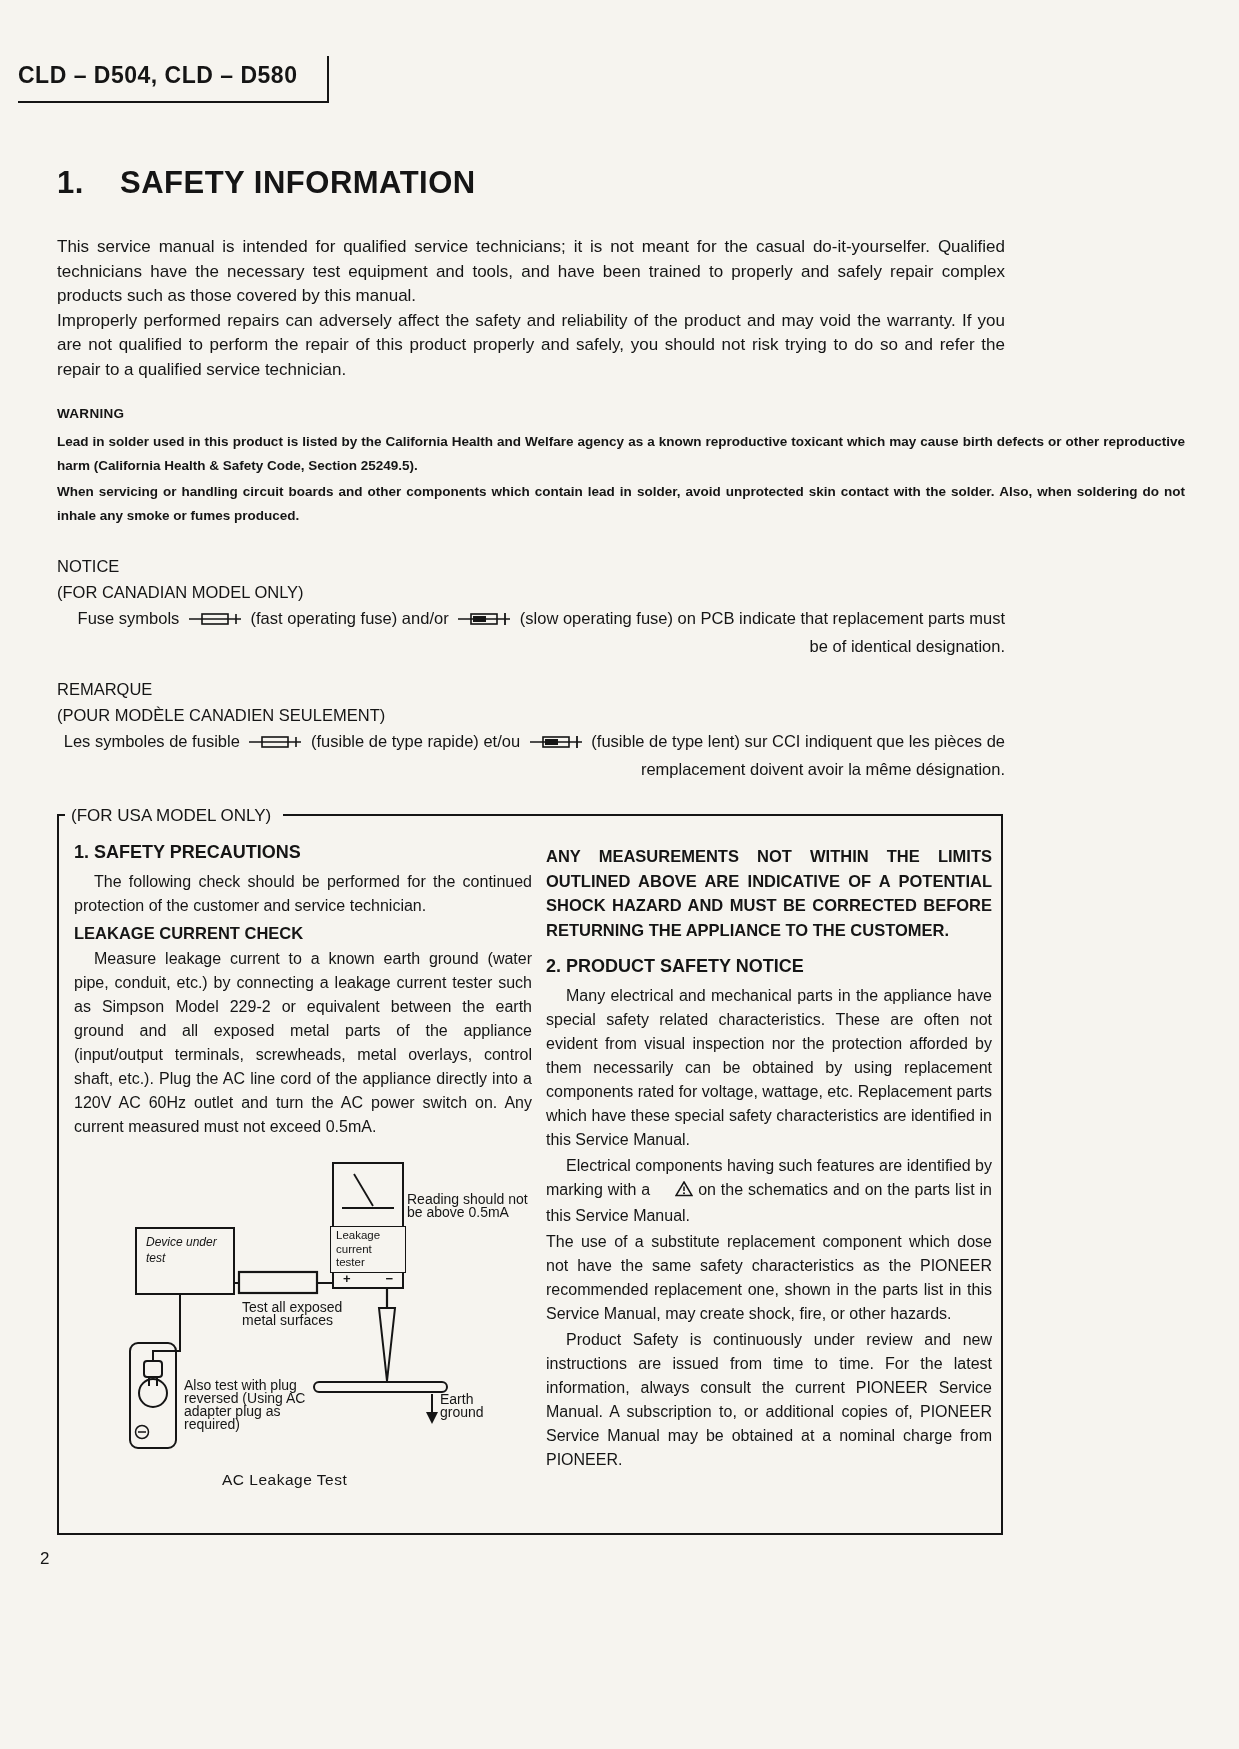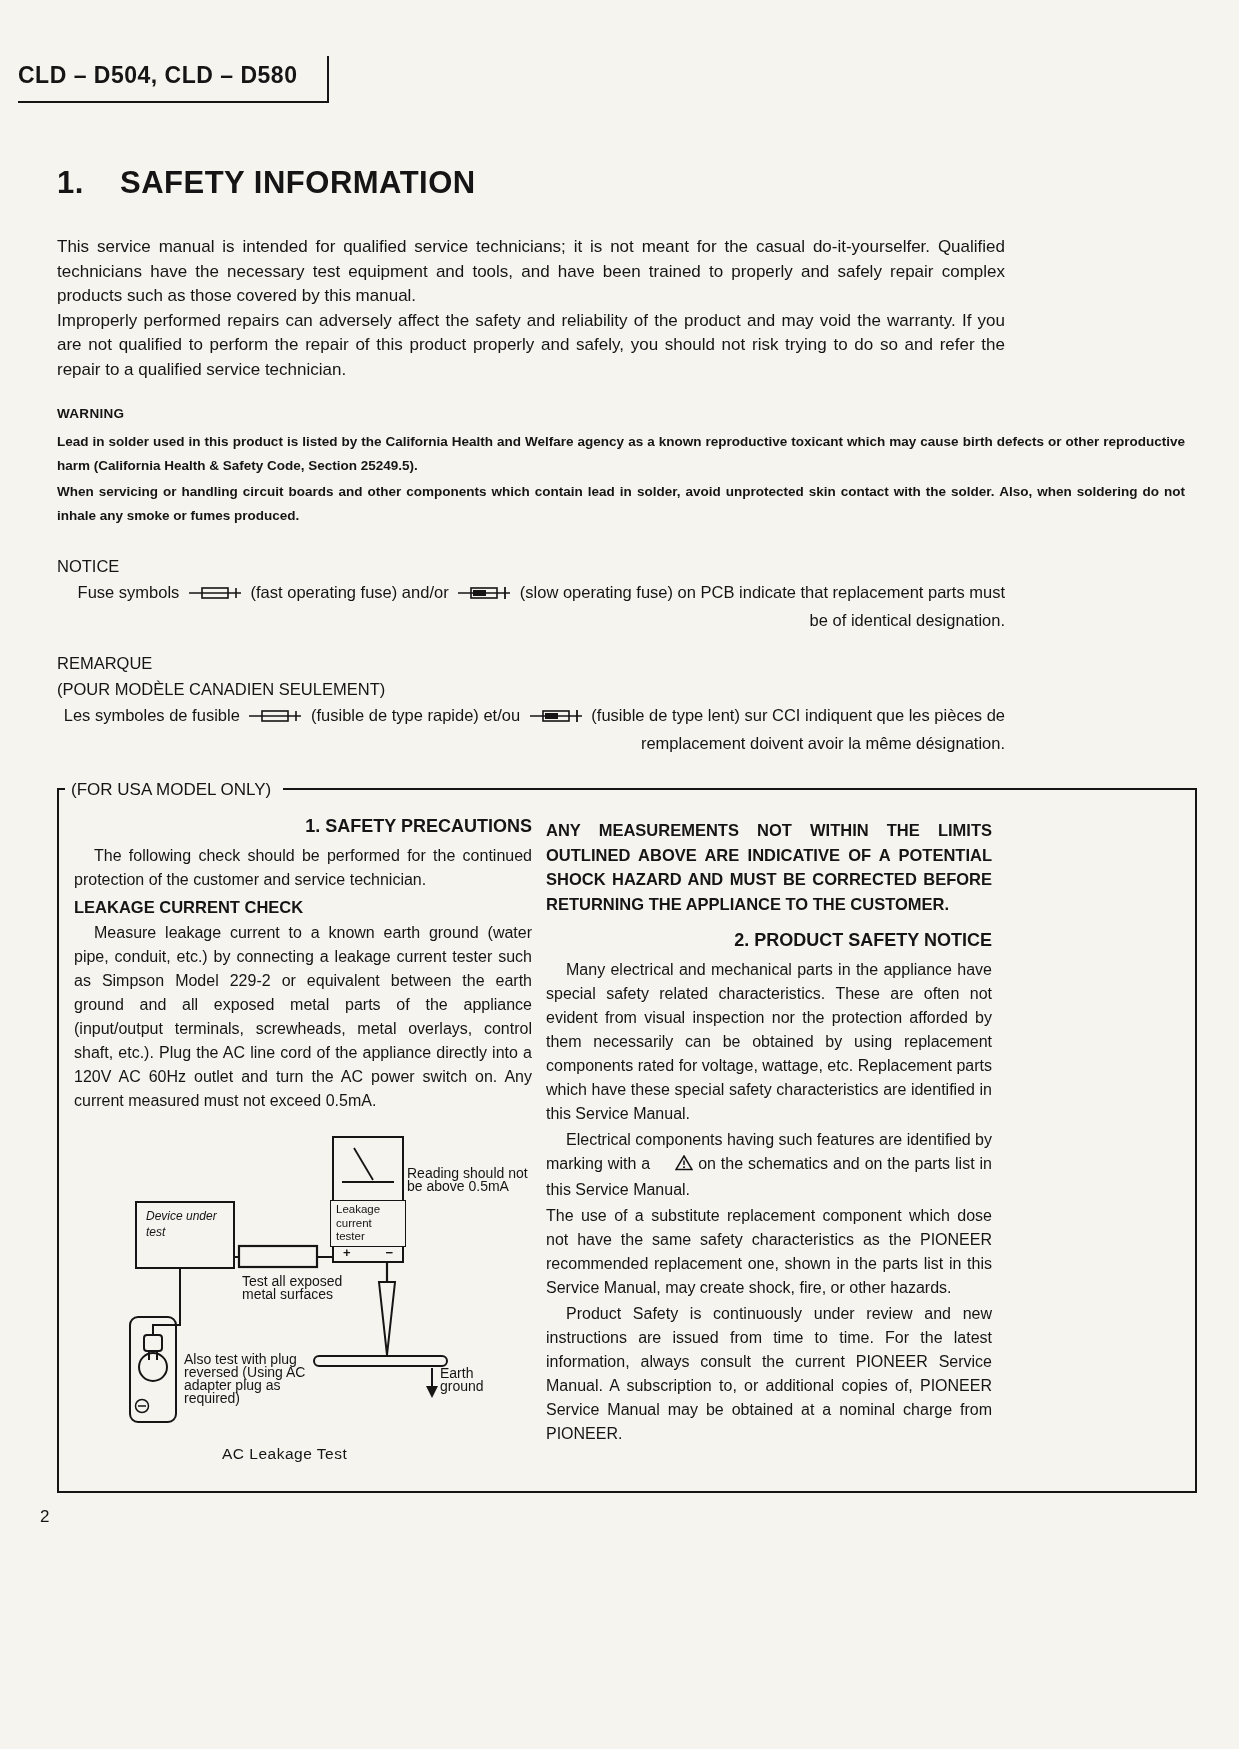--- a/index.html
+++ b/index.html
@@ -32,31 +32,31 @@
   
   .notice{margin:26px 0 0 57px;width:948px;font-size:16.5px;}
   .remarque{margin-top:18px;}
   .sec-head{margin-bottom:2px;line-height:24px;}
   .sec-sub{margin-bottom:2px;line-height:24px;}
   .fuse-line{margin:0;line-height:25px;text-align:right;}
   .fuse-sym{display:inline-block;vertical-align:-3px;margin:0 5px;}
 
   
   .usa-box{
-    position:relative;box-sizing:border-box;margin:32px 9px 0 57px;width:1140px;
-    border:2.5px solid #151515;padding:26px 8px 16px 15px;
+    position:relative;box-sizing:border-box;margin:32px 9px 0 57px;width:946px;
+    border:2.5px solid #151515;padding:26px 8px 32px 15px;
   }
   .legend{
     position:absolute;top:-13px;left:6px;background:#f6f4ef;
     padding:0 12px 0 6px;font-size:17px;line-height:25px;
   }
   .columns{display:flex;gap:14px;}
   .col-left{width:458px;}
   .col-right{width:446px;}
-  .col-h1{margin:0 0 7px 0;font-size:18px;font-weight:bold;text-align:right;}
+  .col-h1{margin:0 0 7px 0;font-size:18px;font-weight:bold;}
   .col-h2{margin:6px 0 4px 0;font-size:16.5px;font-weight:bold;}
   .mt{margin-top:14px;}
   .body-p{margin:0 0 2px 0;font-size:16px;line-height:24px;text-align:justify;}
   .indent{text-indent:20px;}
   .caps-warning{margin:2px 0 12px 0;font-size:16.5px;font-weight:bold;line-height:24.5px;text-align:justify;}
   .tri{display:inline-block;vertical-align:-2px;margin:0 5px;}
 
   
   .diagram{position:relative;width:410px;height:346px;margin:16px 0 0 48px;}
   .wiring{position:absolute;left:0;top:0;}
@@ -108,20 +108,21 @@
   </section>
 
   <section class="warning">
     <div class="warn-head">WARNING</div>
     <p class="warn-p">Lead in solder used in this product is listed by the California Health and Welfare agency as a known reproductive toxicant which may cause birth defects or other reproductive harm (California Health &amp; Safety Code, Section 25249.5).</p>
     <p class="warn-p">When servicing or handling circuit boards and other components which contain lead in solder, avoid unprotected skin contact with the solder. Also, when soldering do not inhale any smoke or fumes produced.</p>
   </section>
 
   <section class="notice">
     <div class="sec-head">NOTICE</div>
+    <div class="sec-sub">(FOR CANADIAN MODEL ONLY)</div>
     <p class="fuse-line">
       <span>Fuse symbols</span>
       <span class="fuse-sym"><svg width="52" height="16" viewBox="0 0 52 16">
             <line x1="0" y1="8" x2="52" y2="8" stroke="#151515" stroke-width="1.6"></line>
             <rect x="13" y="3" width="26" height="10" fill="none" stroke="#151515" stroke-width="1.6"></rect>
             <line x1="47" y1="3" x2="47" y2="13" stroke="#151515" stroke-width="1.6"></line>
           </svg></span>
       <span>(fast operating fuse) and/or</span>
       <span class="fuse-sym"><svg width="52" height="16" viewBox="0 0 52 16">
             <line x1="0" y1="8" x2="52" y2="8" stroke="#151515" stroke-width="1.6"></line>

